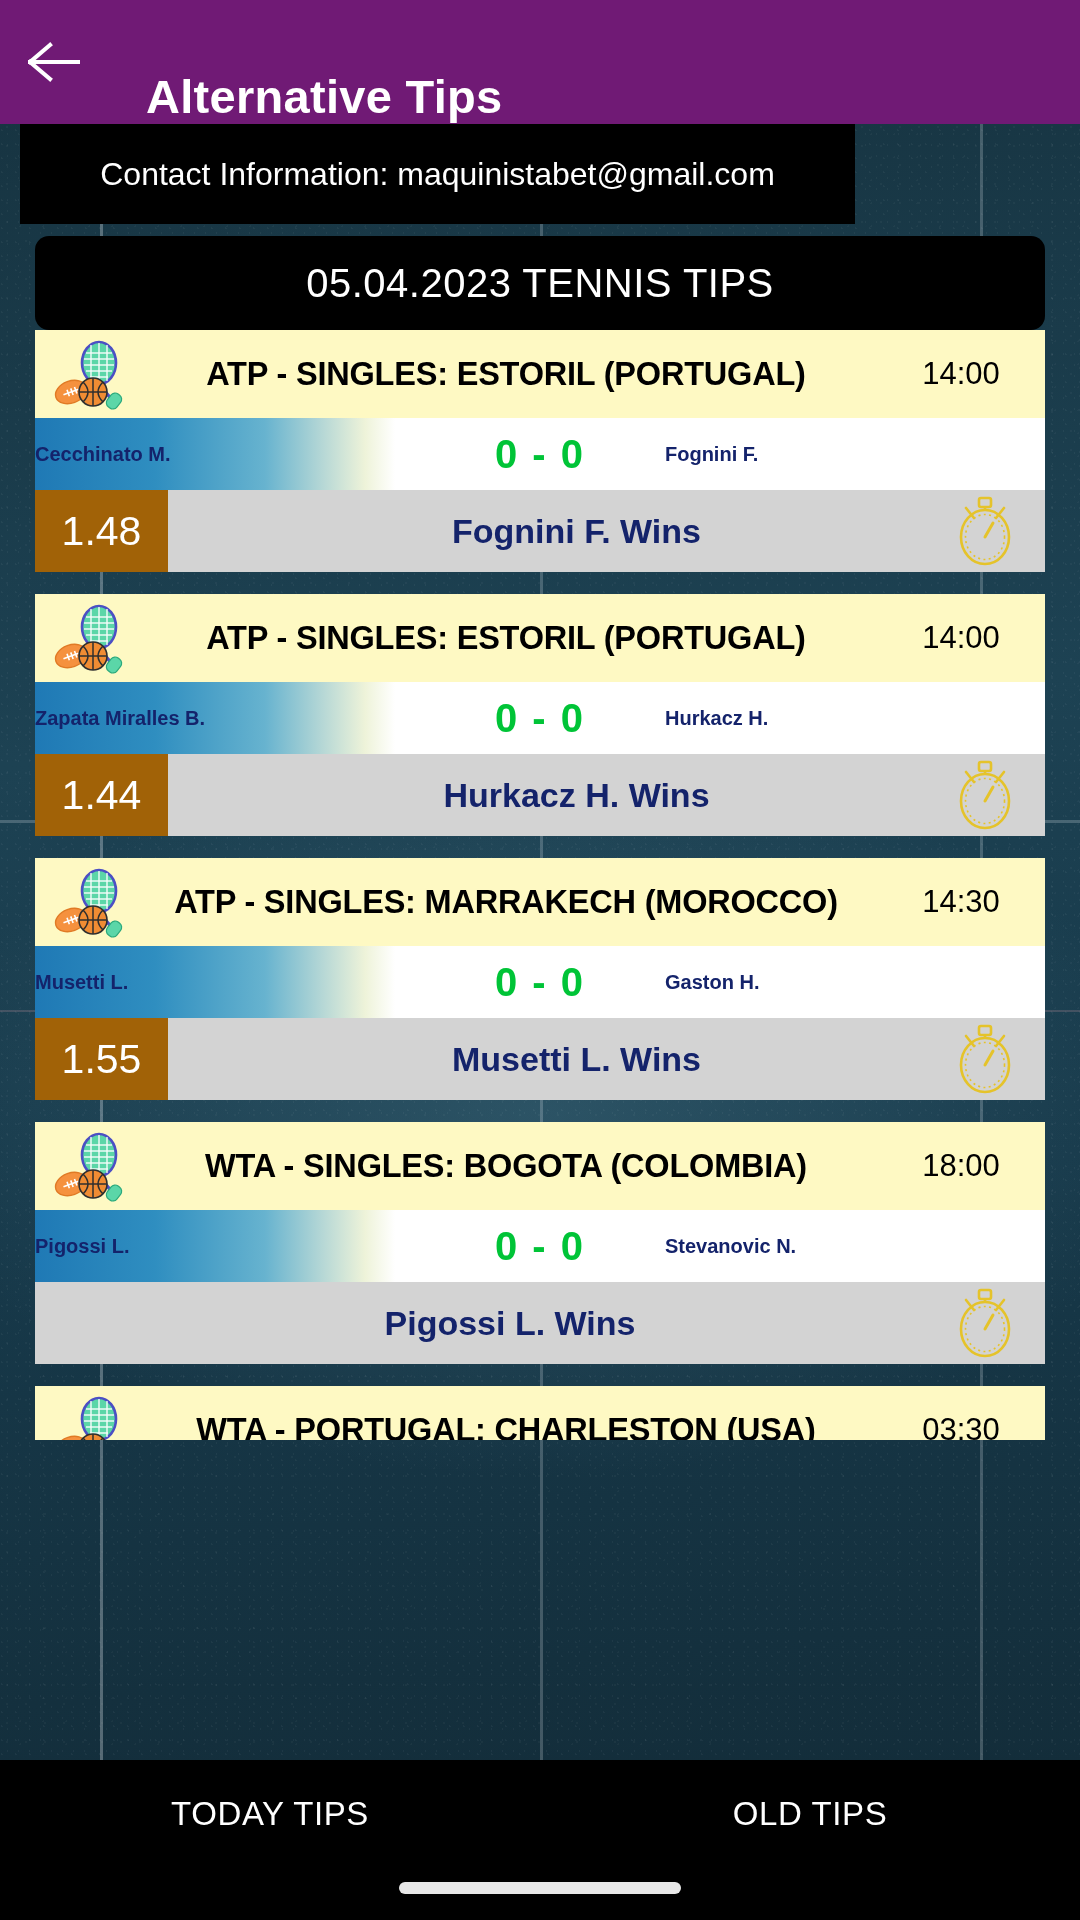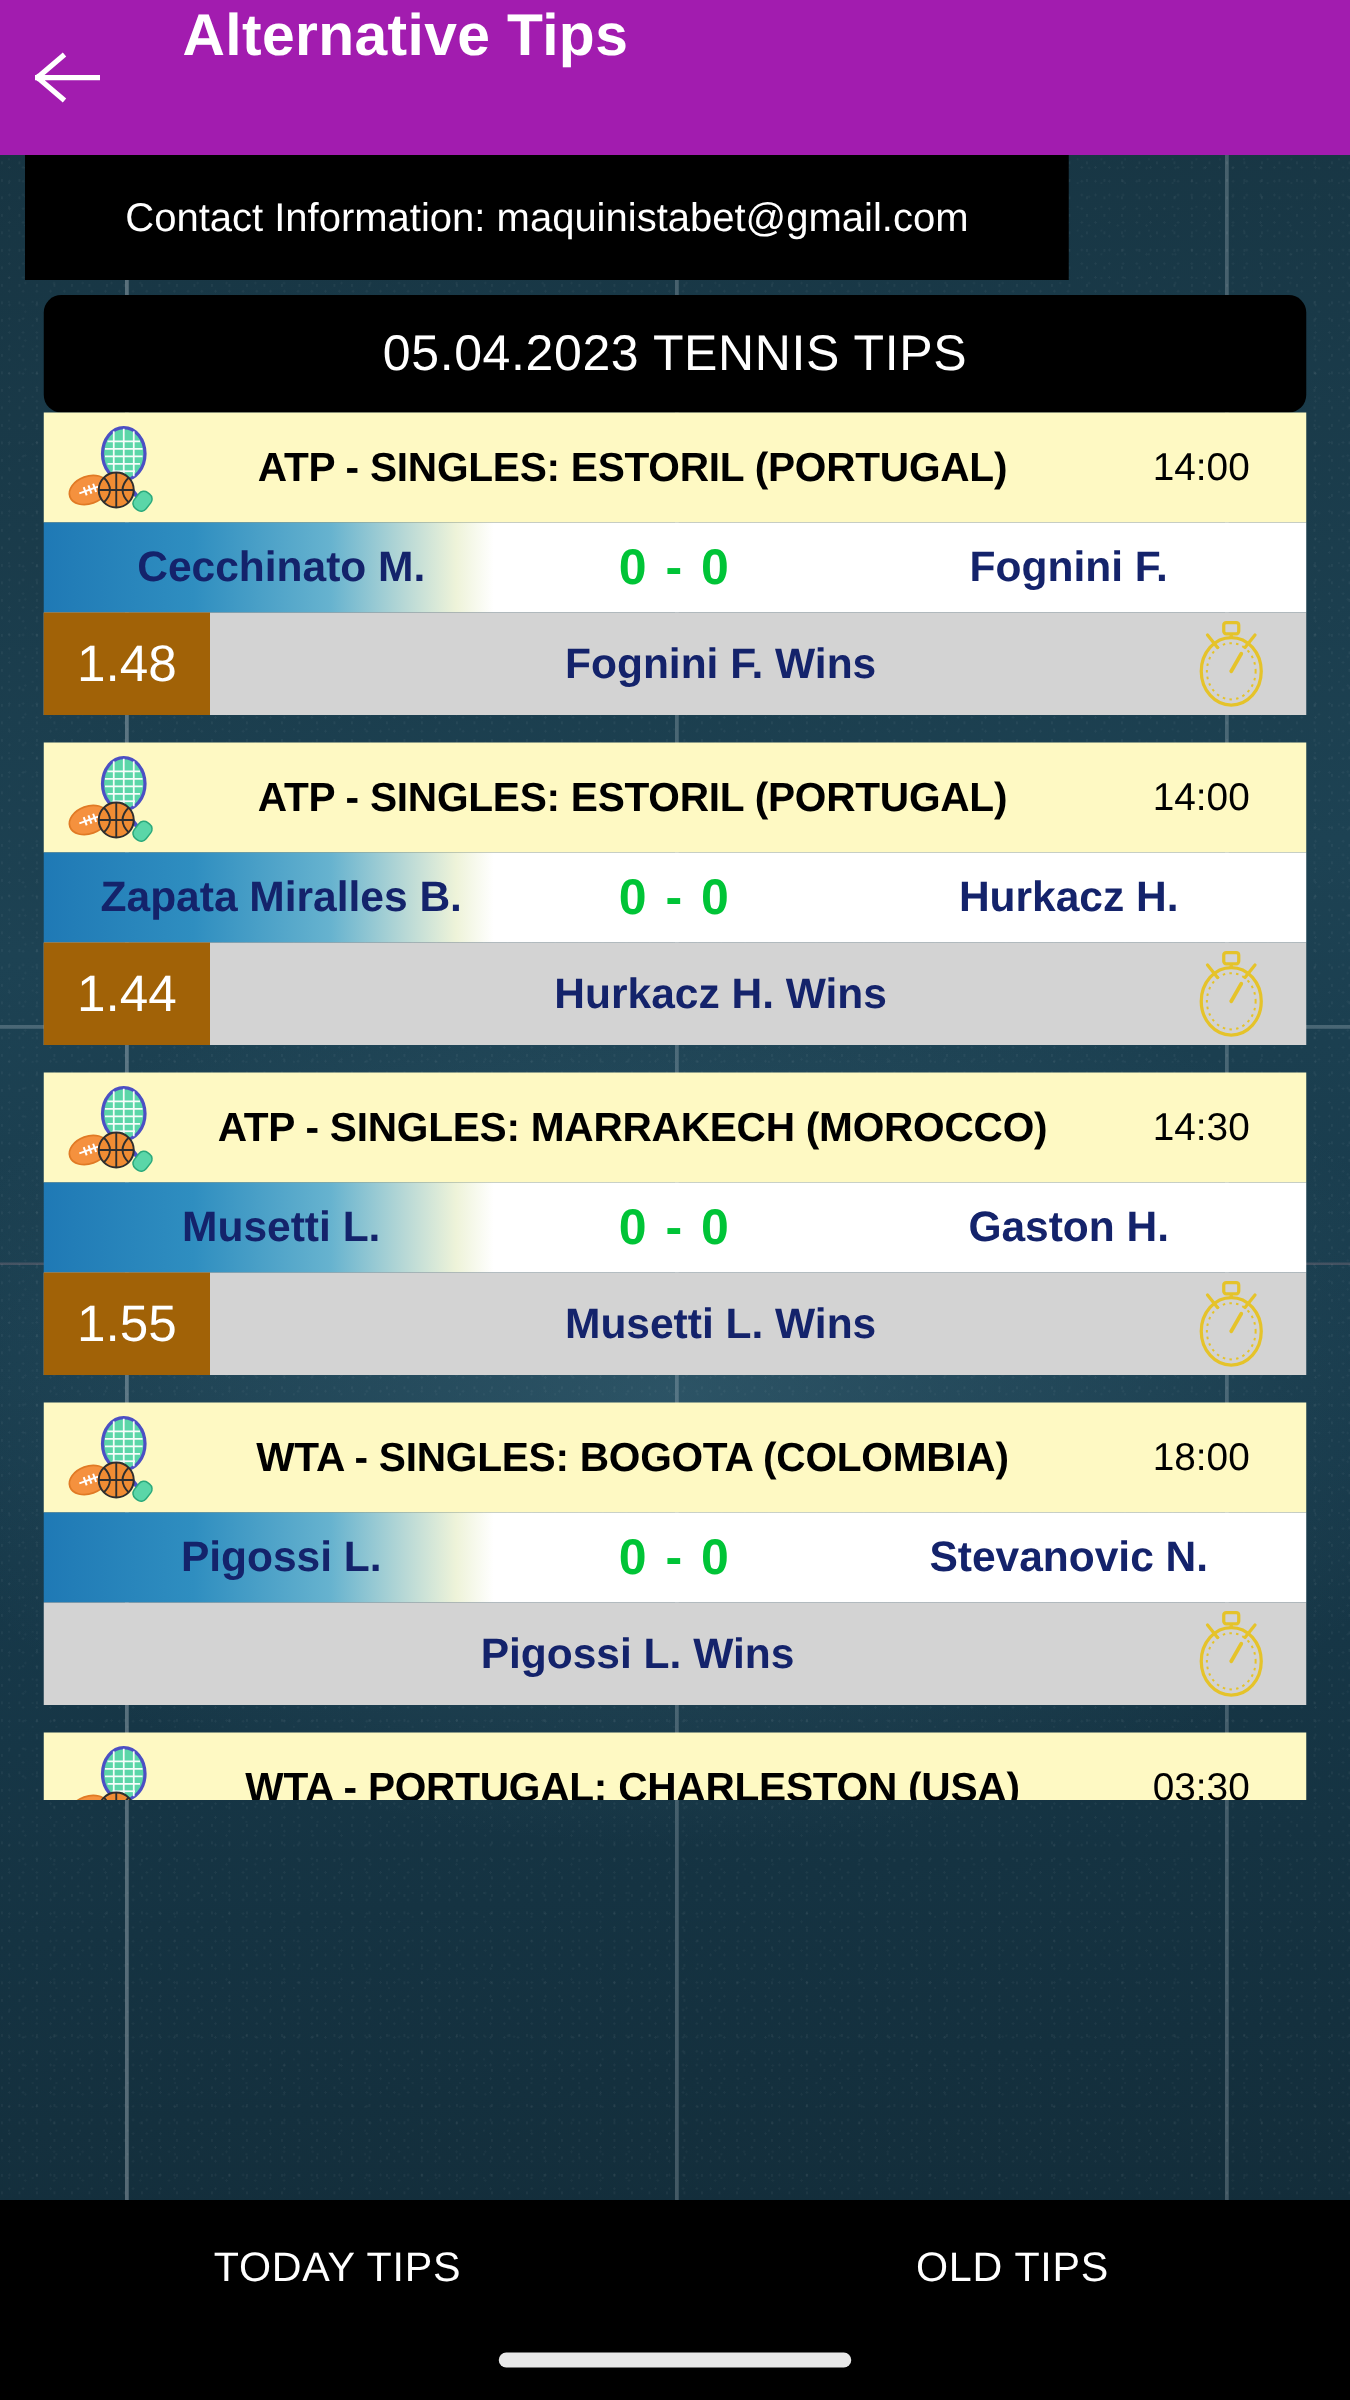--- a/index.html
+++ b/index.html
@@ -60,23 +60,23 @@
     background-size: 14px 14px, 19px 19px, 11px 11px, 23px 23px;
     opacity: .9;
   }
 
   
   .appbar {
     position: absolute;
     top: 0; left: 0;
     width: 1080px;
     height: 124px;
-    background: #a21caf;
-    display: flex;
-    align-items: flex-start;
+    background: #701a75;
+    display: flex;
+    align-items: flex-end;
     z-index: 5;
   }
   .back-btn {
     width: 108px;
     height: 124px;
     display: flex;
     align-items: center;
     justify-content: center;
     cursor: pointer;
   }
@@ -185,23 +185,22 @@
         #2f8ec0 120px,
         #67b3cf 230px,
         #b9d9d6 290px,
         #eef3d9 330px,
         #ffffff 360px,
         #ffffff 100%);
   }
   .player-home,
   .player-away {
     flex: 1 1 0;
-    text-align: center;
     color: #14236b;
-    font-size: 34px;
+    font-size: 20px;
     font-weight: 700;
     white-space: nowrap;
     overflow: hidden;
   }
   .score {
     flex: 0 0 250px;
     text-align: center;
     color: #00c437;
     font-size: 40px;
     font-weight: 700;

